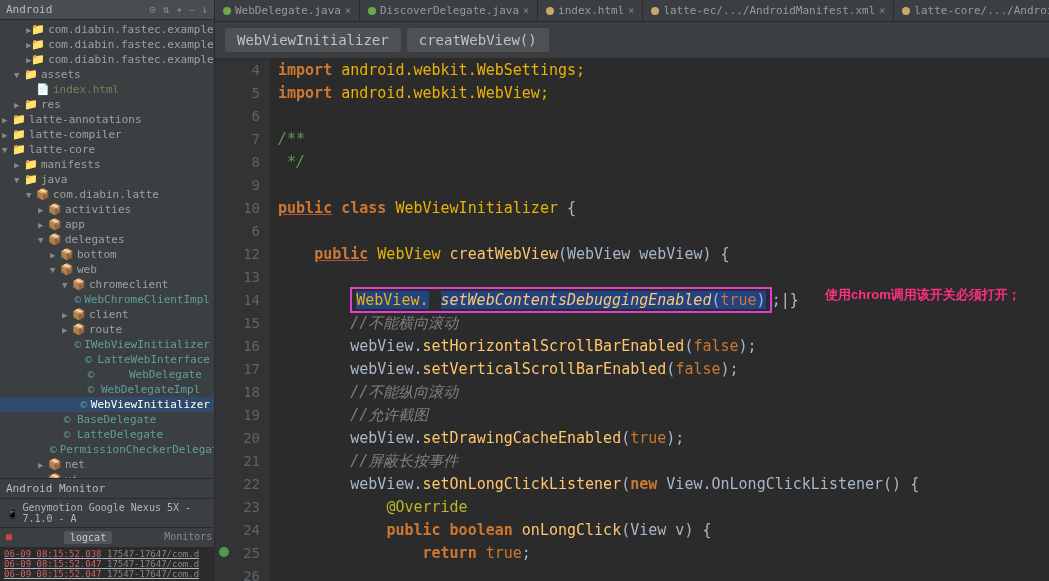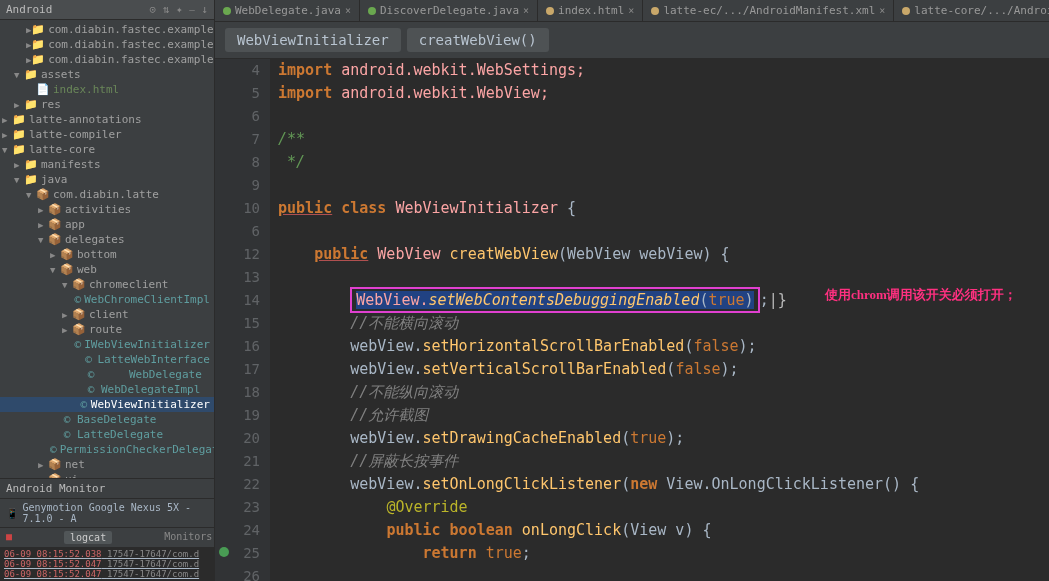--- a/index.html
+++ b/index.html
@@ -189,42 +189,42 @@
 .code-content {
   flex: 1;
   font-size: 15px;
   line-height: 23px;
   padding-left: 8px;
   font-family: 'Consolas', 'Monaco', monospace;
 }
 .code-line { height: 23px; white-space: pre; }
 .kw { color: #cc7832; font-weight: bold; }
 .kw-pub { color: #cc7832; font-weight: bold; text-decoration: underline; text-decoration-color: #b05050; }
-.type { color: #fca5a5; }
+.type { color: #eab308; }
 .comment { color: #808080; font-style: italic; }
 .doc-comment { color: #629755; font-style: italic; }
 .method { color: #ffc66d; }
-.method-italic { color: #ffc66d; font-style: italic; }
+.method-italic { color: #ffc66d; font-style: italic; margin-left: 12px; }
 .annotation { color: #bbb529; }
 .bool { color: #cc7832; }
 .ident { color: #a9b7c6; }
 
 .highlight-box {
   border: 2px solid #e040d0;
   padding: 2px 4px;
 }
 .highlight-selection {
   background: #214283;
 }
 .red-annotation {
   position: absolute;
   color: #ff3080;
   font-size: 13px;
   font-weight: bold;
-  font-family: Liberation Serif, serif;
+  font-family: Liberation Sans, sans-serif;
 }
 .cursor-pipe { color: #bbbbbb; }
 </style>
 </head>
 <body>
 
 <div class="main-container">
   <div class="sidebar">
     <div class="sidebar-header">
       <span>Android</span>

